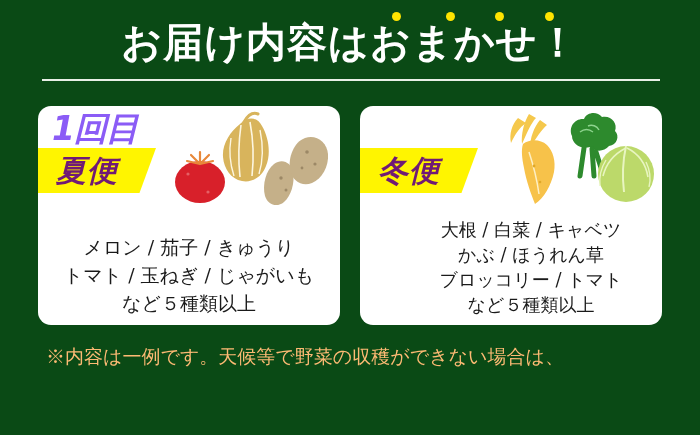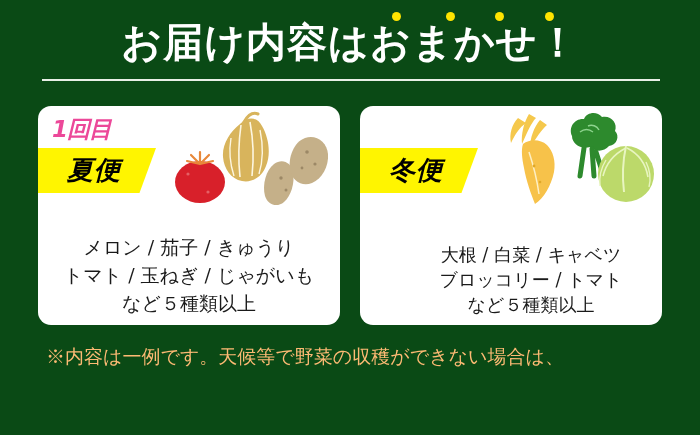--- a/index.html
+++ b/index.html
@@ -85,52 +85,52 @@
     background: #ffffff;
     border-radius: 13px;
     overflow: hidden;
     box-sizing: border-box;
   }
 
   .card-index {
     position: absolute;
     left: 14px;
     top: 8px;
-    color: #ec4899;
+    color: #8b5cf6;
     font-family: "DejaVu Sans", "Liberation Sans", sans-serif;
     font-weight: bold;
     font-style: italic;
-    font-size: 23px;
+    font-size: 33px;
     line-height: 30px;
     letter-spacing: -1px;
     white-space: nowrap;
     z-index: 3;
   }
 
   .card-season-band {
     position: absolute;
     left: 0;
     top: 42px;
     width: 118px;
     height: 45px;
     background: #fff500;
     z-index: 1;
     clip-path: polygon(0 0, 100% 0, 86% 100%, 0 100%);
   }
   .card-season {
     position: absolute;
-    left: 29px;
+    left: 18px;
     top: 42px;
     height: 45px;
     line-height: 45px;
-    color: #000000;
+    color: #701a75;
     font-family: "DejaVu Sans", "Liberation Sans", sans-serif;
     font-weight: bold;
     font-style: italic;
-    font-size: 26px;
+    font-size: 30px;
     letter-spacing: 1px;
     white-space: nowrap;
     z-index: 2;
   }
 
   .card-art {
     position: absolute;
     right: 6px;
     top: 2px;
     width: 160px;
@@ -268,20 +268,21 @@
             <path d="M130 40 c-12 6 -20 16 -23 28" stroke="#e8f5c0" stroke-width="1.6" fill="none"></path>
             <path d="M131 40 c12 6 19 17 21 29" stroke="#e8f5c0" stroke-width="1.6" fill="none"></path>
             <path d="M110 52 c-5 8 -7 17 -6 26" stroke="#e8f5c0" stroke-width="1.4" fill="none"></path>
             <path d="M150 54 c4 8 5 17 3 25" stroke="#e8f5c0" stroke-width="1.4" fill="none"></path>
           </g>
         </svg>
       </div>
 
       <div class="card-body">
         <div class="card-line">大根 / 白菜 / キャベツ</div>
+        <div class="card-line">かぶ / ほうれん草</div>
         <div class="card-line">ブロッコリー / トマト</div>
         <div class="card-line">など５種類以上</div>
       </div>
     </div>
 
   </div>
 
   <div class="footer-note">
     <div class="footer-line">※内容は一例です。天候等で野菜の収穫ができない場合は、</div>
   </div>

